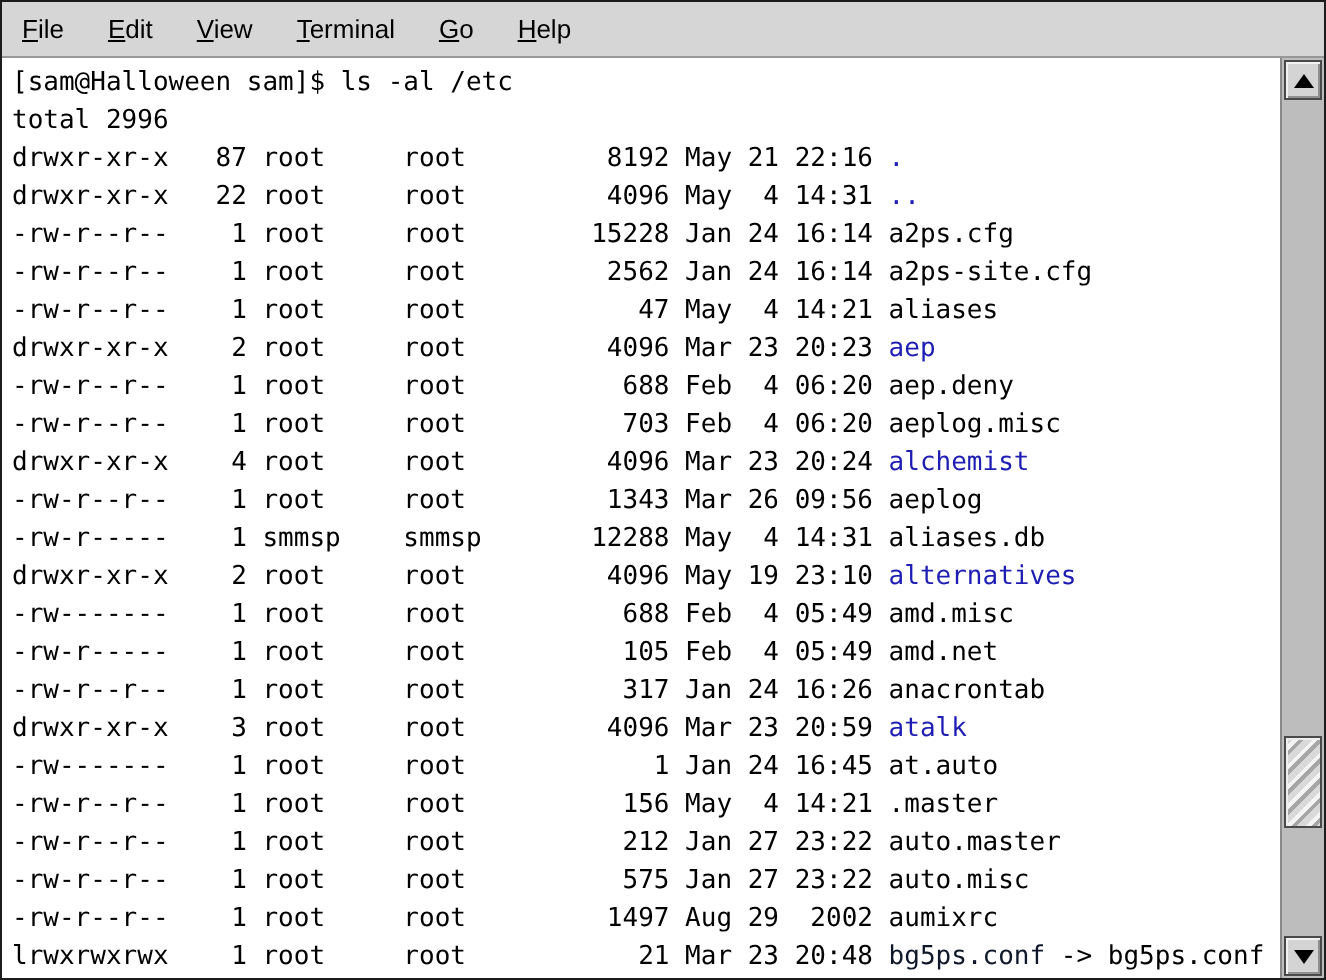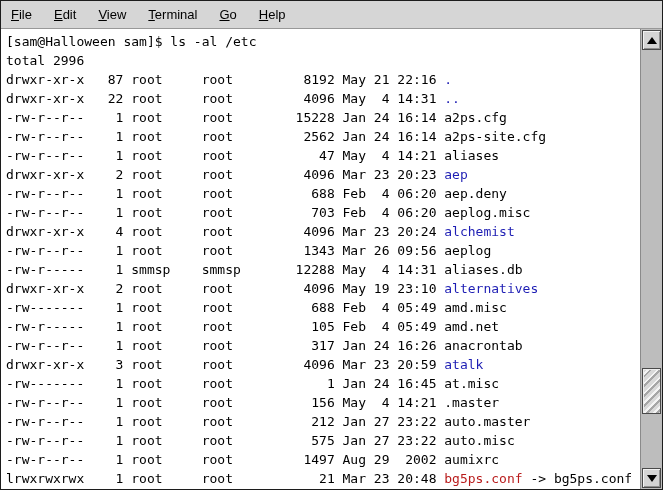--- a/index.html
+++ b/index.html
@@ -37,21 +37,21 @@
   pre.term {
     margin: 0;
     padding: 3px 0 0 5px;
     font-family: "DejaVu Sans Mono", "Liberation Mono", monospace;
     font-size: 13px;
     line-height: 19px;
     color: #000000;
     white-space: pre;
   }
   .fname-dir  { color: #1e1eb4; }
-  .fname-link { color: #b91c1c; }
+  .fname-link { color: #0f172a; }
 
   
   .scrollbar {
     position: absolute; top: 28px; right: 0; bottom: 0;
     width: 22px;
     background: #bdbdbd;
     border-left: 1px solid #8a8a8a;
   }
   .sb-btn {
     position: absolute; left: 1px;
@@ -116,21 +116,21 @@
 -rw-r--r--    1 root     root          688 Feb  4 06:20 <span>aep.deny</span>
 -rw-r--r--    1 root     root          703 Feb  4 06:20 <span>aeplog.misc</span>
 drwxr-xr-x    4 root     root         4096 Mar 23 20:24 <span class="fname-dir">alchemist</span>
 -rw-r--r--    1 root     root         1343 Mar 26 09:56 <span>aeplog</span>
 -rw-r-----    1 smmsp    smmsp       12288 May  4 14:31 <span>aliases.db</span>
 drwxr-xr-x    2 root     root         4096 May 19 23:10 <span class="fname-dir">alternatives</span>
 -rw-------    1 root     root          688 Feb  4 05:49 <span>amd.misc</span>
 -rw-r-----    1 root     root          105 Feb  4 05:49 <span>amd.net</span>
 -rw-r--r--    1 root     root          317 Jan 24 16:26 <span>anacrontab</span>
 drwxr-xr-x    3 root     root         4096 Mar 23 20:59 <span class="fname-dir">atalk</span>
--rw-------    1 root     root            1 Jan 24 16:45 <span>at.misc</span>
+-rw-------    1 root     root            1 Jan 24 16:45 <span>at.auto</span>
 -rw-r--r--    1 root     root          156 May  4 14:21 <span>.master</span>
 -rw-r--r--    1 root     root          212 Jan 27 23:22 <span>auto.master</span>
 -rw-r--r--    1 root     root          575 Jan 27 23:22 <span>auto.misc</span>
 -rw-r--r--    1 root     root         1497 Aug 29  2002 <span>aumixrc</span>
 lrwxrwxrwx    1 root     root           21 Mar 23 20:48 <span class="fname-link">bg5ps.conf</span> -&gt; bg5ps.conf</pre>
   </div>
 
   <div class="scrollbar">
     <div class="sb-btn up">
       <div class="tri-up"></div>

